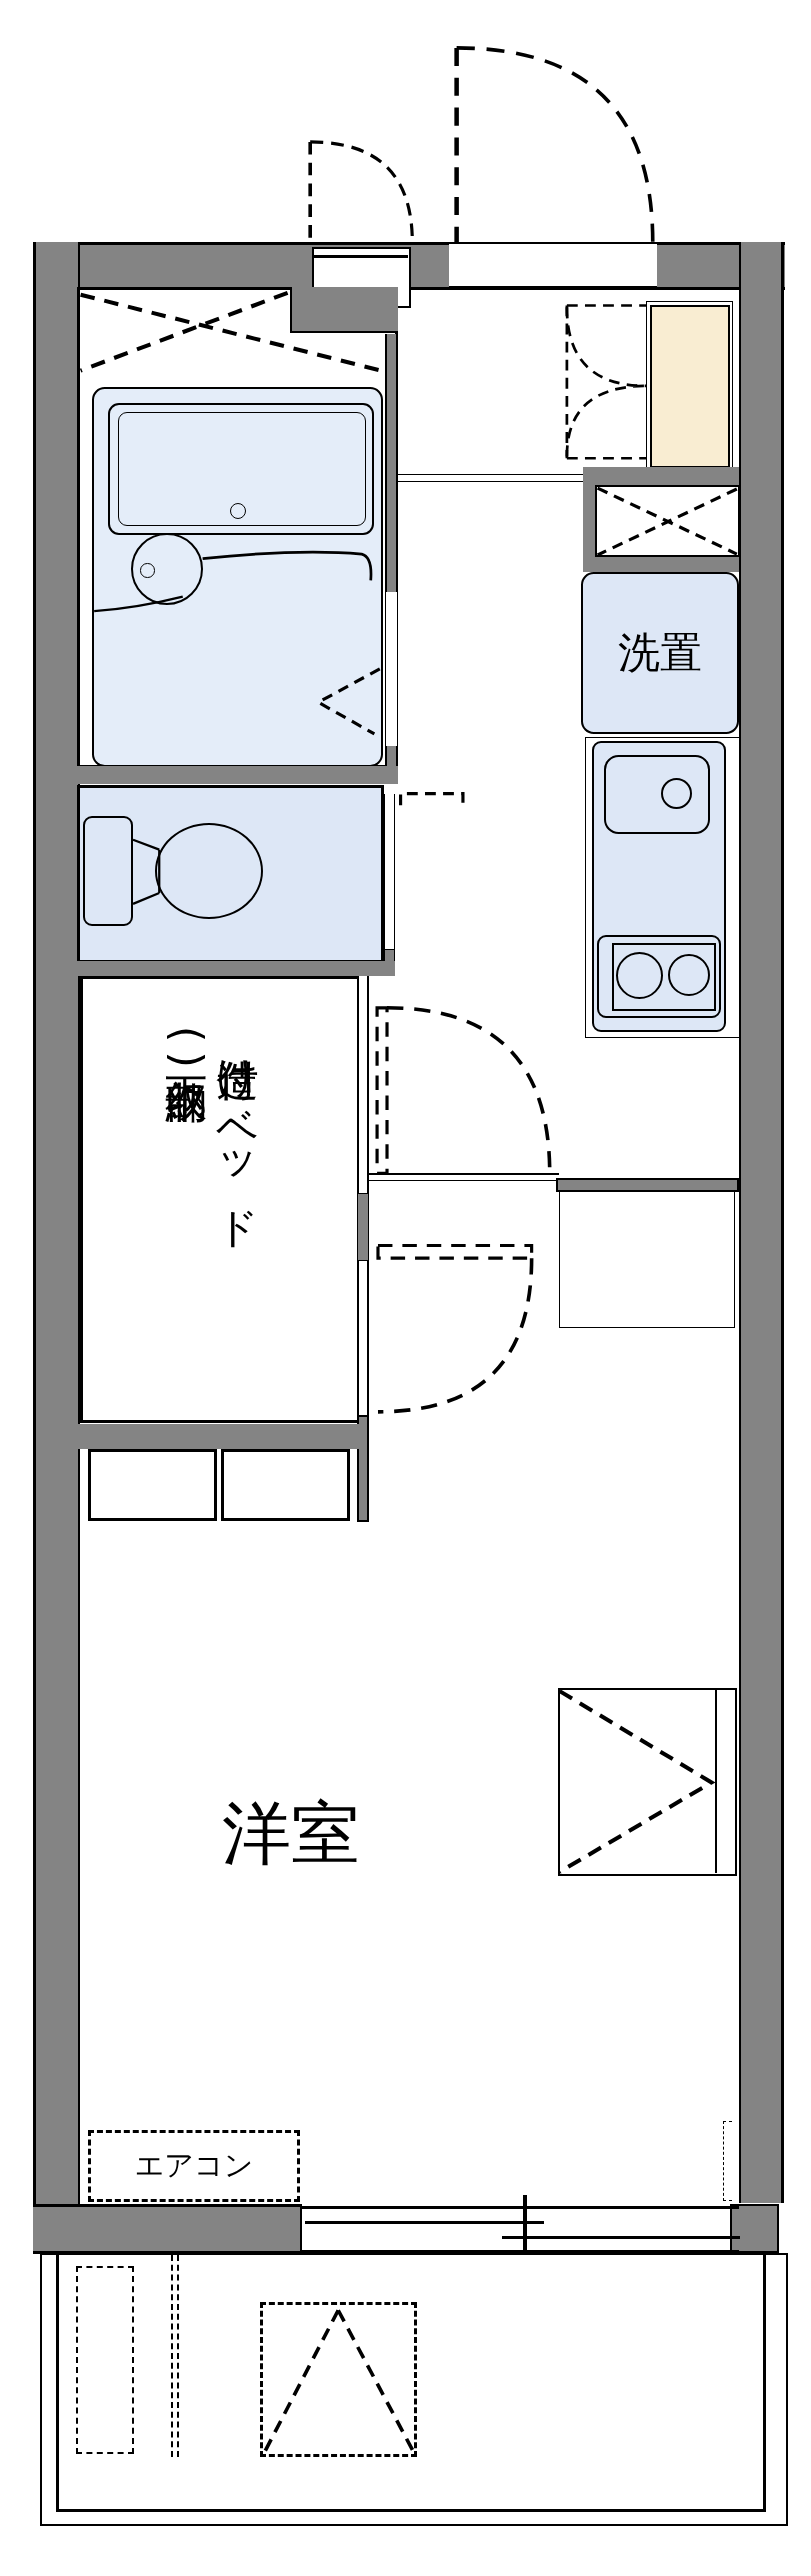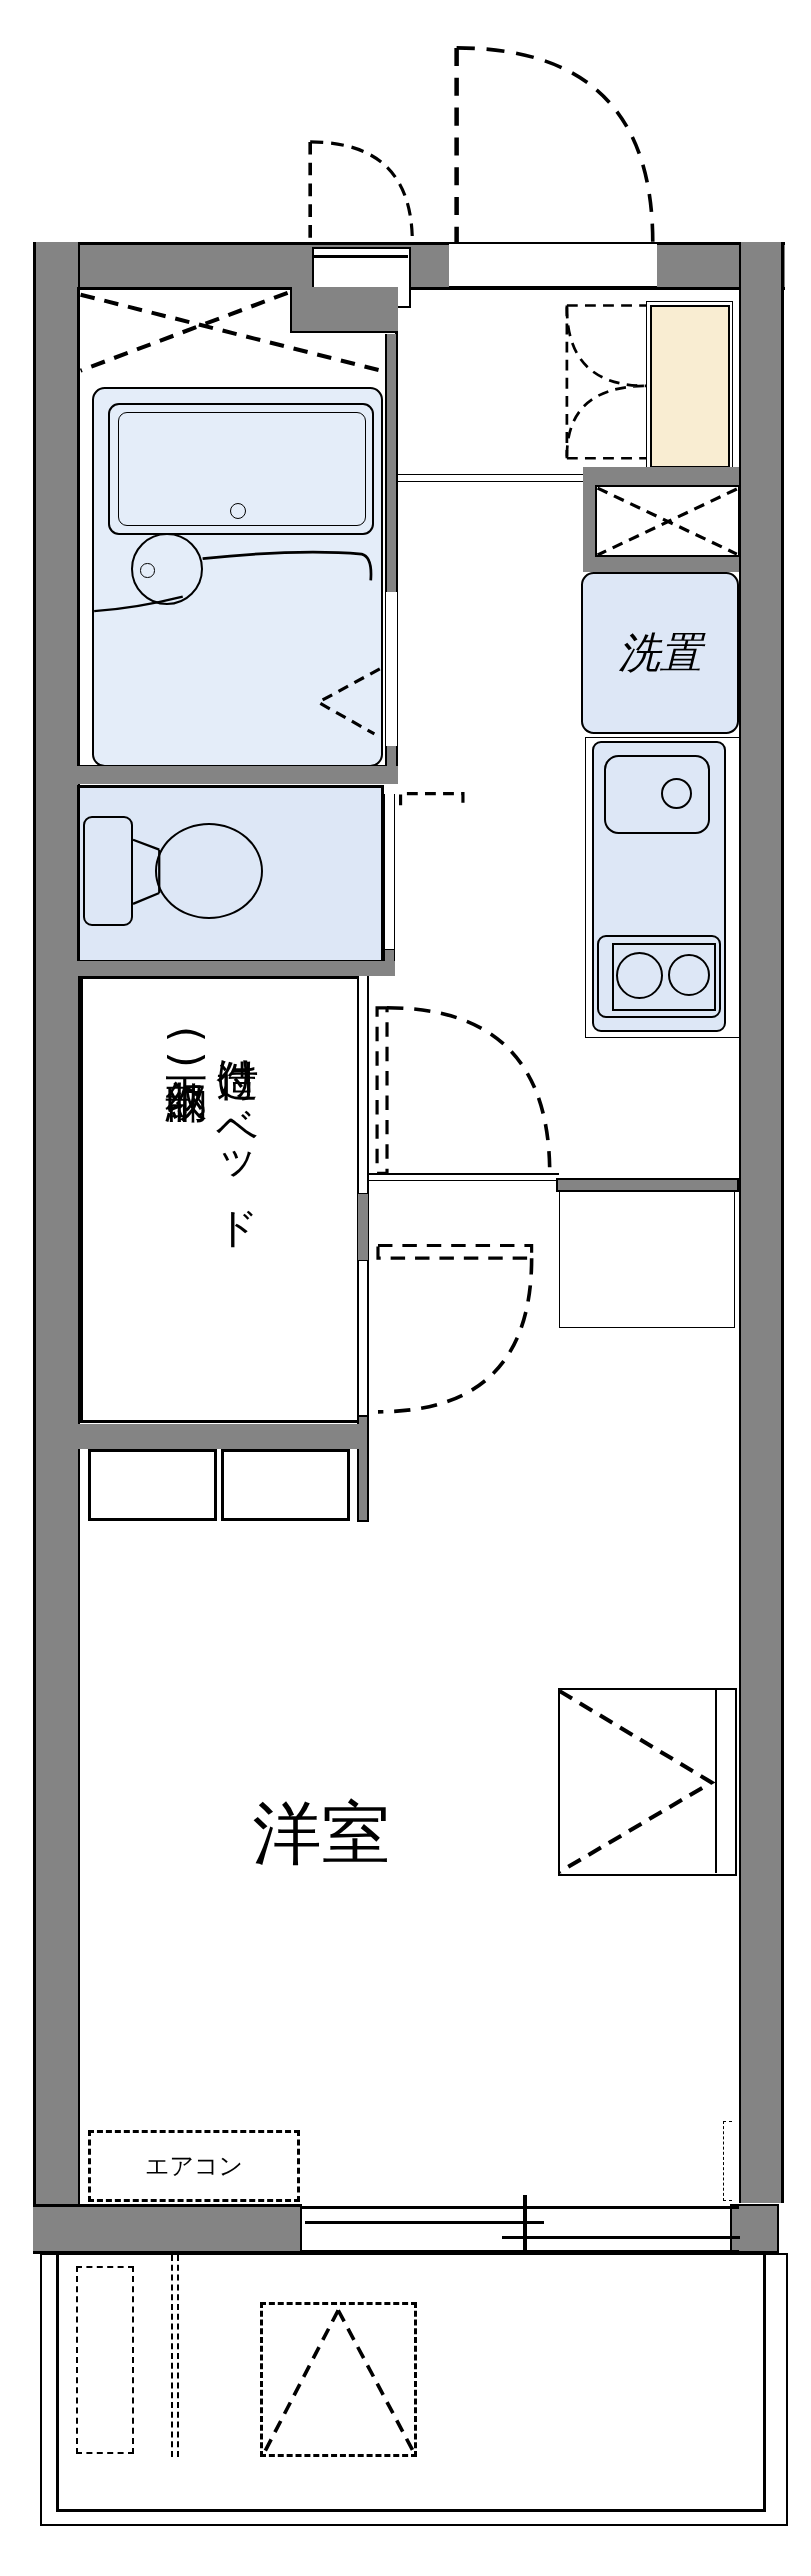--- a/index.html
+++ b/index.html
@@ -1,21 +1,21 @@
 <!DOCTYPE html>
 <html style="--wall: #848484; --fixture_fill: #dde7f6; --bath_fill: #e4edf9; --cabinet_fill: #f9edd2; --line: #000000;font-size:14.5px"><head>
 <meta charset="utf-8">
 <style>
   html,body{margin:0;padding:0;background:#fff;}
   #plan{position:relative;width:812px;height:2576px;background:#fff;overflow:hidden;
         font-family:"DejaVu Sans",sans-serif;color:#000;}
   .abs{position:absolute;box-sizing:border-box;}
   .wall{background:var(--wall,#848484);}
   .room{background:#fff;border:3.6px solid #000;}
-  .fix{background:var(--fixture_fill,#dde7f6);border:2.7px solid #000;font-style:italic;}
+  .fix{background:var(--fixture_fill,#dde7f6);border:2.7px solid #000;}
   .line{background:#000;}
   .lbl{position:absolute;color:#000;}
   svg.overlay{position:absolute;left:0;top:0;pointer-events:none;}
 </style>
 </head>
 <body>
 
 <div id="plan">
 
   <div class="abs wall" style="left:33px;top:242px;width:752px;height:48px;border-top:3.6px solid #000;border-bottom:3.6px solid #000;"></div>
@@ -85,29 +85,29 @@
   <div class="abs" style="left:585px;top:737px;width:155px;height:301px;background:#fff;border:1.8px solid #000;"></div>
   <div class="abs fix" style="left:592px;top:741px;width:134px;height:291px;border-radius:9px;"></div>
   <div class="abs" style="left:604px;top:755px;width:106px;height:79px;border:2.7px solid #000;border-radius:14.5px;"></div>
   <div class="abs" style="left:661px;top:778px;width:31px;height:31px;border:2.7px solid #000;border-radius:50%;"></div>
   <div class="abs" style="left:597px;top:935px;width:124px;height:83px;border:2.7px solid #000;border-radius:9px;"></div>
   <div class="abs" style="left:612px;top:943px;width:104px;height:68px;border:2.7px solid #000;"></div>
   <div class="abs" style="left:616px;top:952px;width:47px;height:47px;border:2.7px solid #000;border-radius:50%;"></div>
   <div class="abs" style="left:668px;top:954px;width:42px;height:42px;border:2.7px solid #000;border-radius:50%;"></div>
 
   <div class="abs" style="left:80px;top:1521px;width:660px;height:682px;">
-    <div class="lbl" style="left:142px;top:267px;width:199px;text-align:center;font-size:69px;">洋室</div>
+    <div class="lbl" style="left:142px;top:267px;width:199px;font-size:69px;">洋室</div>
   </div>
 
   <div class="abs" style="left:558px;top:1688px;width:179px;height:188px;background:#fff;border:2.7px solid #000;">
     <div class="abs line" style="right:18px;top:0;width:1.8px;height:183px;"></div>
   </div>
 
   <div class="abs" style="left:88px;top:2130px;width:212px;height:72px;border:3.6px dashed #000;background:#fff;display:flex;align-items:center;justify-content:center;">
-    <span class="lbl" style="position:static;font-size:24px;">エアコン</span>
+    <span class="lbl" style="position:static;font-size:29px;">エアコン</span>
   </div>
   <div class="abs" style="left:723px;top:2121px;width:9px;height:80px;border:1.8px dashed #000;border-right:none;"></div>
 
   <div class="abs line" style="left:302px;top:2206px;width:437px;height:2.7px;"></div>
   <div class="abs line" style="left:305px;top:2221px;width:239px;height:2.7px;"></div>
   <div class="abs line" style="left:502px;top:2236px;width:238px;height:2.7px;"></div>
   <div class="abs line" style="left:302px;top:2250px;width:437px;height:2.7px;"></div>
   <div class="abs line" style="left:523px;top:2195px;width:3.6px;height:71px;"></div>
 
   <div class="abs" style="left:40px;top:2253px;width:748px;height:273px;border:2.7px solid #000;background:#fff;"></div>

